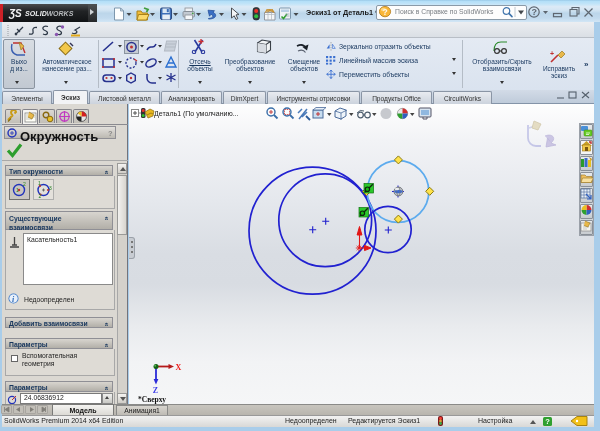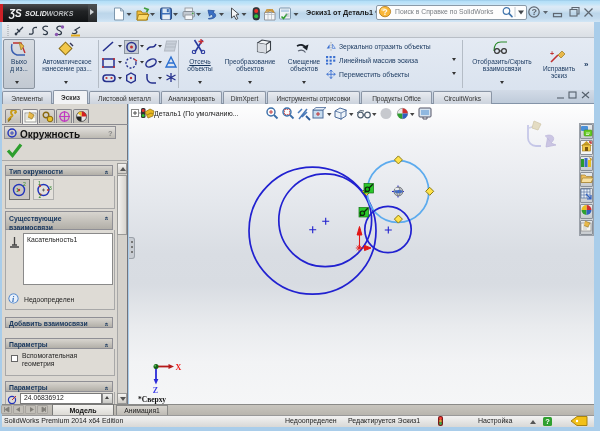--- a/index.html
+++ b/index.html
@@ -321,21 +321,21 @@
       <path d="M1.8 2.2 a5 5 0 0 1 3.7 -1.7 l0 5 z" fill="#f0c020"></path>
     </g>
 </svg>
 <div class="abs" style="left:2px;top:124px;width:126px;height:1px;background:#8a8a90;"></div>
 
 <div class="abs" style="left:4px;top:126px;width:112px;height:13px;background:linear-gradient(180deg,#e2e0dc,#bcb9b2);border:1px solid #8f8f95;"></div>
 <svg class="abs" style="left:7px;top:128px;" width="10" height="10" viewBox="0 0 10 10">
     <circle cx="5" cy="5" r="4" fill="none" stroke="#2233bb" stroke-width="1.4"></circle>
     <path d="M5 3 v4 M3 5 h4" stroke="#2233bb" stroke-width="0.8"></path>
   </svg>
-<div class="abs" style="left:20px;top:129px;font-size:10px;font-weight:bold;color:#111;">Окружность</div>
+<div class="abs" style="left:20px;top:129px;font-size:13px;font-weight:bold;color:#111;">Окружность</div>
 <div class="abs" style="left:108px;top:129px;font-size:7.5px;color:#8a8a88;font-weight:bold;">?</div>
 
 <svg class="abs" style="left:6px;top:142px;" width="17" height="16" viewBox="0 0 17 16">
     <path d="M2 8.5 L6.5 13.5 L15 2.5" fill="none" stroke="#2d9e2d" stroke-width="3.2"></path>
   </svg>
 <div class="abs" style="left:2px;top:160px;width:126px;height:1px;background:#a8a8a8;"></div>
 
 <div class="sech" style="top:165px;">Тип окружности<span class="chev">«</span></div>
 <div class="abs" style="left:5px;top:176px;width:110px;height:33px;background:#dedbd5;border:1px solid #a8a8a8;border-top:none;"></div>
 <div class="abs" style="left:9px;top:179px;width:21px;height:21px;background:#c9c6c0;border:1px solid #70706e;"></div>

